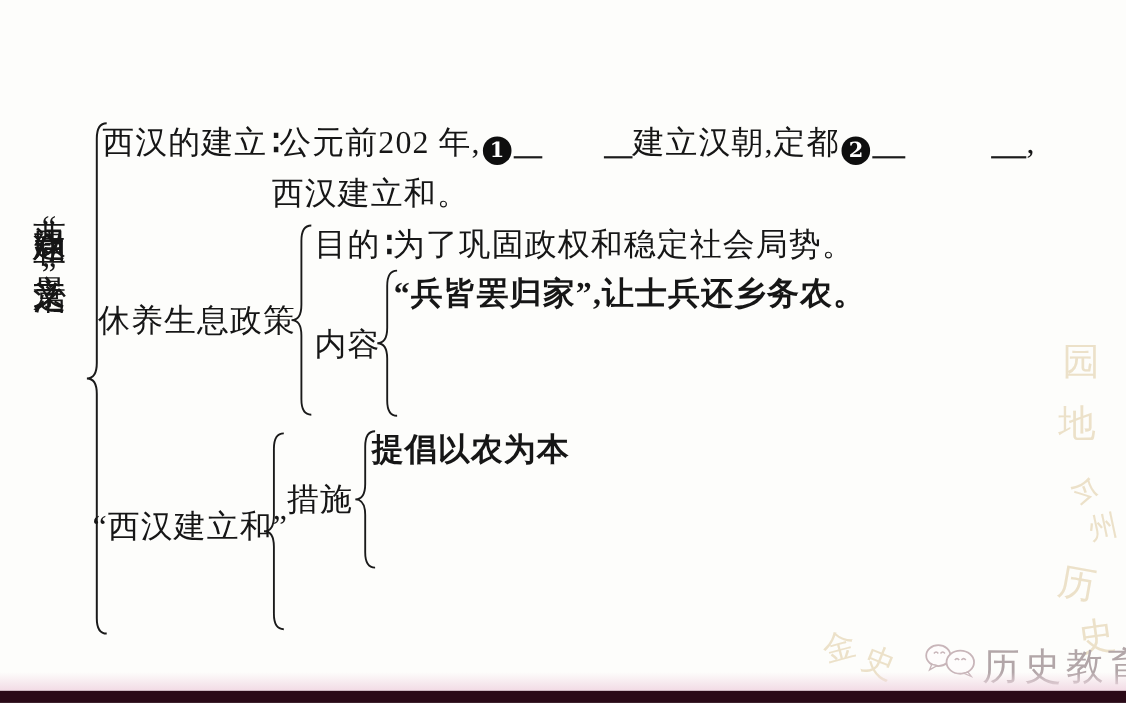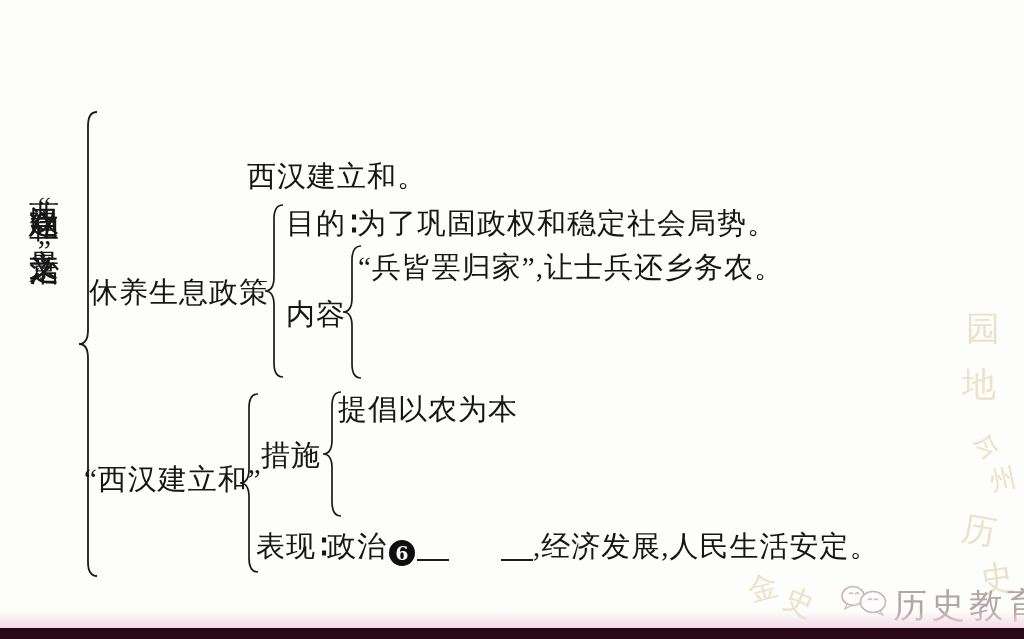--- a/index.html
+++ b/index.html
@@ -43,37 +43,40 @@
   <div class="vtitle">西汉建立和“文景之治”</div>
 
   <svg class="braces" width="1024" height="639">
     <path fill="none" stroke="#1a1a1a" stroke-width="1.8" d="M 97,112 Q 88,112 88,126 L 88,330 Q 88,344 79,344 Q 88,344 88,358 L 88,562 Q 88,576 97,576"></path>
     <path fill="none" stroke="#1a1a1a" stroke-width="1.7" d="M 283,205 Q 274,205 274,219 L 274,277 Q 274,291 265,291 Q 274,291 274,305 L 274,363 Q 274,377 283,377"></path>
     <path fill="none" stroke="#1a1a1a" stroke-width="1.7" d="M 361,246 Q 352,246 352,260 L 352,298 Q 352,312 343,312 Q 352,312 352,326 L 352,364 Q 352,378 361,378"></path>
     <path fill="none" stroke="#1a1a1a" stroke-width="1.7" d="M 258,394 Q 249,394 249,408 L 249,469 Q 249,483 240,483 Q 249,483 249,497 L 249,558 Q 249,572 258,572"></path>
     <path fill="none" stroke="#1a1a1a" stroke-width="1.7" d="M 341,392 Q 332,392 332,406 L 332,440 Q 332,454 323,454 Q 332,454 332,468 L 332,502 Q 332,516 341,516"></path>
   </svg>
 
+  <div class="t" style="left:93px;top:112px;">
+    <span>西汉的建立∶公元前202 年,</span><span class="num">1</span><span class="blk" style="width:108px;">
+        <i style="width:26px;"></i>
+        <i style="width:26px;"></i>
+      </span><span>建立汉朝,定都</span><span class="num">2</span><span class="blk" style="width:140px;">
+        <i style="width:30px;"></i>
+        <i style="width:32px;"></i>
+      </span><span>,</span>
+  </div>
 
   <div class="t" style="left:247px;top:158px;">西汉建立和。</div>
 
   <div class="t" style="left:89px;top:274px;">休养生息政策</div>
   <div class="t" style="left:286px;top:205px;">目的∶为了巩固政权和稳定社会局势。</div>
   <div class="t" style="left:286px;top:296px;">内容</div>
-  <div class="t" style="left:358px;top:249px;">“兵皆罢归家”,让士兵还乡务农。</div>
+  <div class="t" style="left:358px;top:249px;font-weight:bold;">“兵皆罢归家”,让士兵还乡务农。</div>
 
   <div class="t" style="left:84px;top:461px;">“西汉建立和”</div>
   <div class="t" style="left:261px;top:437px;">措施</div>
-  <div class="t" style="left:338px;top:391px;">提倡以农为本</div>
-  <div class="t" style="left:256px;top:528px;">
-    <span>表现∶政治</span><span class="num">6</span><span class="blk" style="width:116px;">
-        <i style="width:32px;"></i>
-        <i style="width:32px;"></i>
-      </span><span>,经济发展,人民生活安定。</span>
-  </div>
+  <div class="t" style="left:338px;top:391px;font-weight:bold;">提倡以农为本</div>
 
   <span class="brand-logo">
     <svg width="50" height="34" viewBox="0 0 50 34">
       <ellipse cx="13" cy="13" rx="11" ry="9.5" fill="#fefcfc" stroke="#c8b5b9" stroke-width="1.6"></ellipse>
       <path d="M7 21 L5 26 L12 22 Z" fill="#fefcfc" stroke="#c8b5b9" stroke-width="1.2"></path>
       <ellipse cx="33" cy="19" rx="12.5" ry="10.5" fill="#fefcfc" stroke="#c8b5b9" stroke-width="1.6"></ellipse>
       <path d="M40 28 L43 32 L36 29 Z" fill="#fefcfc" stroke="#c8b5b9" stroke-width="1.2"></path>
       <path d="M9 11 q2 -2.5 4 0" fill="none" stroke="#c8b5b9" stroke-width="1.4"></path>
       <path d="M15 11 q2 -2.5 4 0" fill="none" stroke="#c8b5b9" stroke-width="1.4"></path>
       <path d="M28 17 q2 -2.5 4 0" fill="none" stroke="#c8b5b9" stroke-width="1.4"></path>

